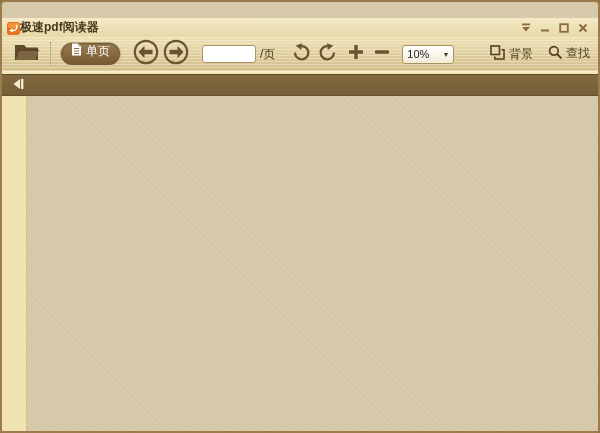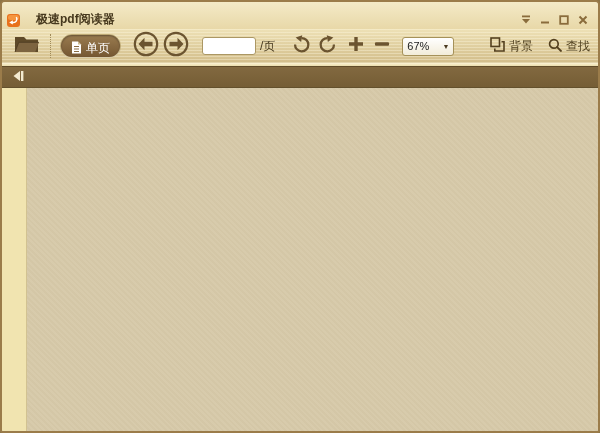--- a/index.html
+++ b/index.html
@@ -5,22 +5,23 @@
   html,body { margin:0; padding:0; background:#8d7446; }
   body { width:600px; height:433px; font-family:"Liberation Sans","DejaVu Sans",sans-serif; overflow:hidden; }
   .window {
     width:600px; height:433px; box-sizing:border-box;
     border:2px solid #9b7c4a; border-radius:5px 5px 3px 3px;
     display:flex; flex-direction:column; overflow:hidden; background:#d7caaa;
   }
   
   .titlebar {
     height:19px; flex:0 0 auto; display:flex; align-items:center;
-    padding:8px 7px 0 5px; gap:16px;
+    padding:0 7px 0 5px; gap:0;
     background:linear-gradient(#f4eac7,#e8d8a8);
+    margin-top:16px;
   }
   .app-icon { width:13px; height:13px; flex:0 0 auto; }
   .title-text { font-size:12px; font-weight:bold; color:#46381d; line-height:19px; white-space:nowrap; }
   .win-controls { margin-left:auto; display:flex; align-items:center; gap:3px; }
   .win-btn { width:16px; height:15px; display:flex; align-items:center; justify-content:center; border-radius:2px; }
   
   .toolbar {
     height:34px; flex:0 0 auto; display:flex; align-items:center;
     padding:0 8px; position:relative;
     background:
@@ -29,21 +30,21 @@
   }
   .toolbar-glow { height:3px; flex:0 0 auto; background:linear-gradient(#fbf3d5,#eadcab); border-bottom:1px solid #614c29; }
   .tb-btn { display:flex; align-items:center; justify-content:center; cursor:default; }
   .folder-btn { width:32px; height:28px; }
   .tb-sep { width:1px; height:24px; border-left:1px dotted #a08a58; margin:0 8px; }
   .mode-toggle {
     display:flex; align-items:center; height:22px; border-radius:12px;
     background:linear-gradient(#d3c190,#ddcc9f); border:1px solid #bca873;
     box-shadow:inset 0 1px 2px rgba(120,95,50,.35);
   }
-  .mode-opt { display:flex; align-items:flex-end; gap:4px; height:22px; padding:0 10px; font-size:12px; border-radius:12px; }
+  .mode-opt { display:flex; align-items:flex-start; gap:4px; height:22px; padding:0 10px; font-size:12px; border-radius:12px; }
   .mode-opt.sel { background:linear-gradient(#9a7c50,#755732); color:#fff; box-shadow:inset 0 1px 2px rgba(0,0,0,.35), 0 1px 0 rgba(255,255,255,.4); }
   .mode-opt.unsel { color:#554222; }
   .nav-btn { width:27px; height:27px; border-radius:50%; }
   .nav-prev { margin-left:11px; }
   .nav-next { margin-left:3px; }
   .page-input {
     margin-left:13px; width:46px; height:16px; border:1px solid #ab9764; border-radius:3px;
     background:#fff; font-size:11px; padding:0 3px; color:#333; outline:none;
   }
   .page-suffix { font-size:12px; color:#46381d; margin-left:4px; }
@@ -52,21 +53,21 @@
   .rot-cw  { margin-left:7px; }
   .zoom-in  { width:17px; height:17px; margin-left:10px; }
   .zoom-out { width:17px; height:17px; margin-left:9px; }
   .zoom-select {
     margin-left:12px; width:52px; height:19px; box-sizing:border-box;
     background:linear-gradient(#fff,#f2ecd9); border:1px solid #a59159; border-radius:3px;
     display:flex; align-items:center; justify-content:space-between; padding:0 4px;
   }
   .zoom-select .zval { font-size:11px; color:#222; }
   .zoom-select .caret { font-size:7px; color:#4a3a20; }
-  .right-group { margin-left:auto; display:flex; align-items:flex-end; gap:15px; }
+  .right-group { margin-left:auto; display:flex; align-items:flex-start; gap:15px; }
   .label-btn { display:flex; align-items:center; gap:4px; font-size:12px; color:#50401f; }
   
   .collapse-bar {
     height:20px; flex:0 0 auto; display:flex; align-items:center; padding:0 8px;
     background:linear-gradient(#826940,#755d35); border-bottom:1px solid #63502c;
   }
   .collapse-btn { width:16px; height:14px; display:flex; align-items:center; justify-content:center; }
   
   .content { flex:1; display:flex; min-height:0; }
   .sidebar-strip { width:24px; flex:0 0 auto; background:#f1e4b0; border-right:1px solid #d2c291; }
@@ -192,21 +193,21 @@
     </span>
     <span class="tb-btn zoom-out">
       <span>
         <svg viewBox="0 0 16 16" width="16" height="16">
           <rect x="1" y="6.3" width="14" height="3.4" rx="1" fill="#6b5430"></rect>
         </svg>
       </span>
     </span>
 
     <span class="zoom-select">
-      <span class="zval">67%</span>
+      <span class="zval">10%</span>
       <span class="caret">▼</span>
     </span>
 
     <span class="right-group">
       <span class="label-btn">
         <span>
           <svg viewBox="0 0 15 15" width="15" height="15">
             <rect x="1" y="1" width="8.5" height="8.5" fill="none" stroke="#54401f" stroke-width="1.6"></rect>
             <path d="M11.5 4.8 H14 V14 H4.8 V11.5" fill="none" stroke="#54401f" stroke-width="1.6"></path>
           </svg>

